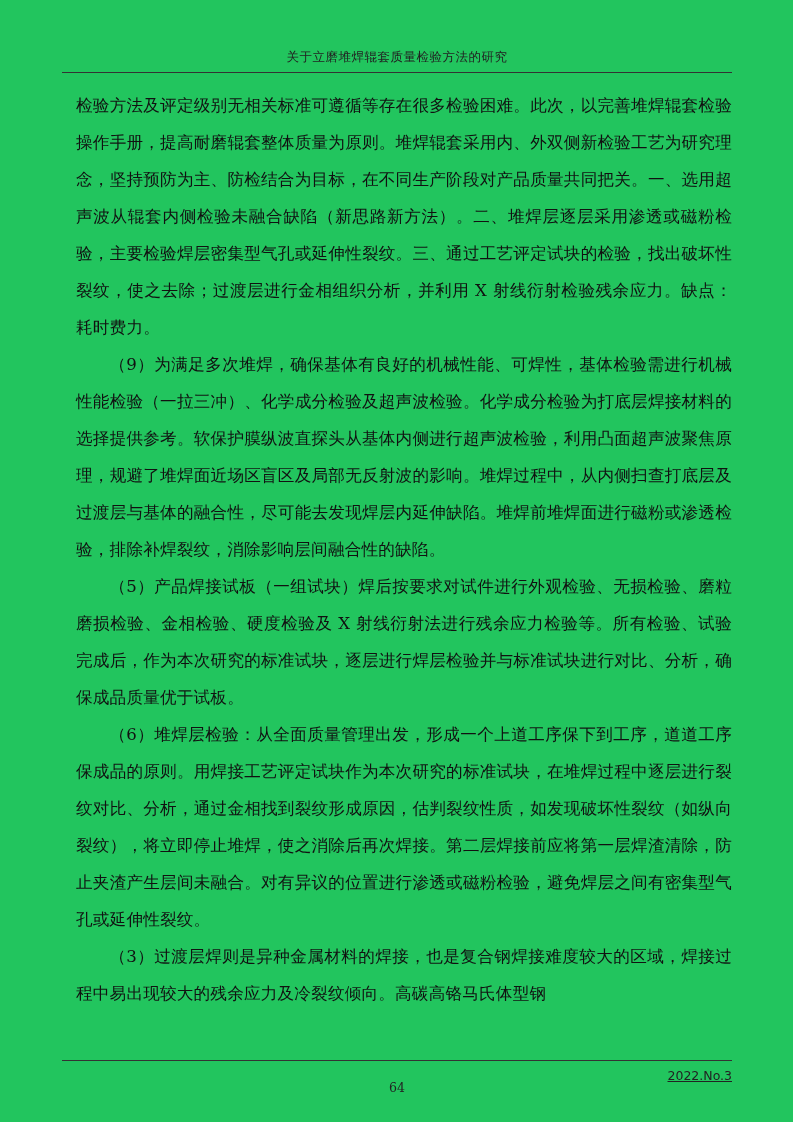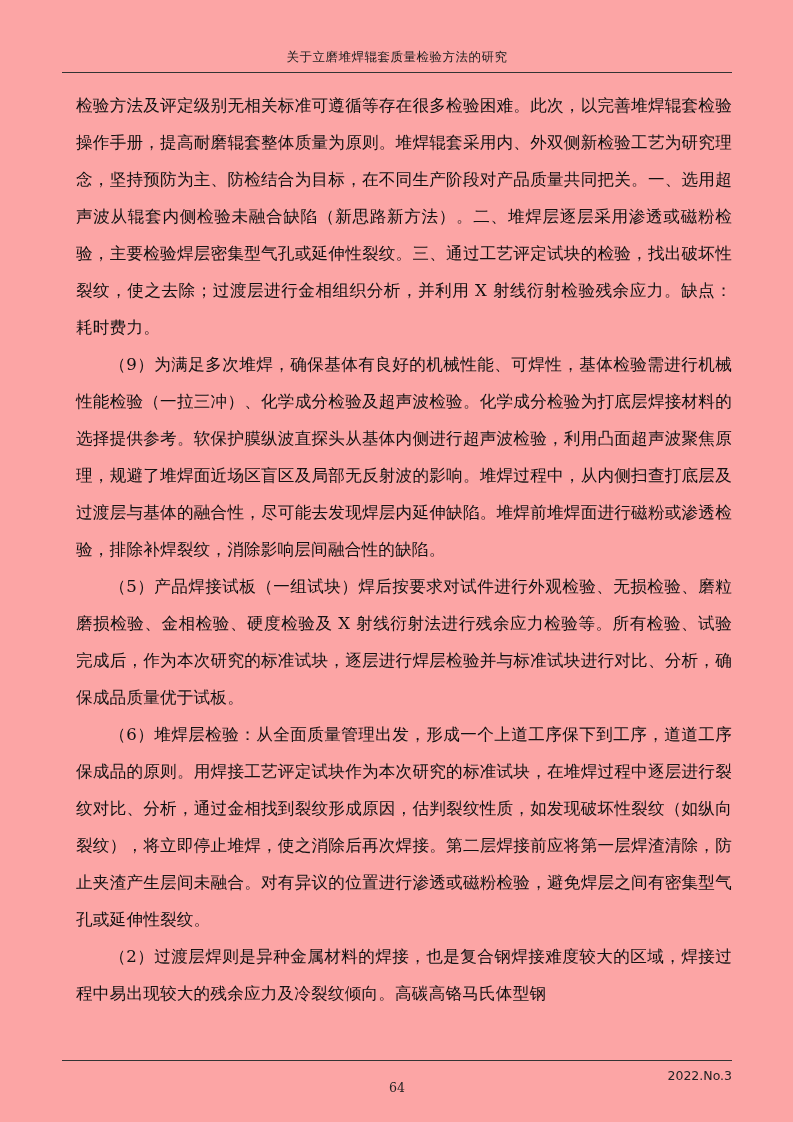--- a/index.html
+++ b/index.html
@@ -13,21 +13,21 @@
     font-family: "DejaVu Serif", "Liberation Serif", serif;
     color: #1a1a1a;
     position: relative;
     overflow: hidden;
   }
   .page {
     position: absolute;
     left: 0; top: 0;
     width: 793px;
     height: 1122px;
-    background: #fca5a5;
+    background: #22c55e;
     box-sizing: border-box;
   }
   .page-inner {
     position: absolute;
     left: 62px;
     top: 48px;
     width: 670px;
     height: 1020px;
   }
   .running-head {
@@ -83,37 +83,38 @@
     left: 50%;
     transform: translateX(-50%);
     top: 12px;
   }
   .issue-label {
     position: absolute;
     right: 0;
     top: 0;
     font-family: "DejaVu Sans", "Liberation Sans", sans-serif;
     font-size: 12.5px;
+    text-decoration: underline;
   }
 </style>
 </head>
 <body>
 
 <div class="page">
   <div class="page-inner">
 
     <div class="running-head">关于立磨堆焊辊套质量检验方法的研究</div>
     <hr class="head-rule">
 
     <div class="body-text">
       <p>检验方法及评定级别无相关标准可遵循等存在很多检验困难。此次，以完善堆焊辊套检验操作手册，提高耐磨辊套整体质量为原则。堆焊辊套采用内、外双侧新检验工艺为研究理念，坚持预防为主、防检结合为目标，在不同生产阶段对产品质量共同把关。一、选用超声波从辊套内侧检验未融合缺陷（新思路新方法）。二、堆焊层逐层采用渗透或磁粉检验，主要检验焊层密集型气孔或延伸性裂纹。三、通过工艺评定试块的检验，找出破坏性裂纹，使之去除；过渡层进行金相组织分析，并利用 X 射线衍射检验残余应力。缺点：耗时费力。</p>
       <p class="indent">（9）为满足多次堆焊，确保基体有良好的机械性能、可焊性，基体检验需进行机械性能检验（一拉三冲）、化学成分检验及超声波检验。化学成分检验为打底层焊接材料的选择提供参考。软保护膜纵波直探头从基体内侧进行超声波检验，利用凸面超声波聚焦原理，规避了堆焊面近场区盲区及局部无反射波的影响。堆焊过程中，从内侧扫查打底层及过渡层与基体的融合性，尽可能去发现焊层内延伸缺陷。堆焊前堆焊面进行磁粉或渗透检验，排除补焊裂纹，消除影响层间融合性的缺陷。</p>
       <p class="indent">（5）产品焊接试板（一组试块）焊后按要求对试件进行外观检验、无损检验、磨粒磨损检验、金相检验、硬度检验及 X 射线衍射法进行残余应力检验等。所有检验、试验完成后，作为本次研究的标准试块，逐层进行焊层检验并与标准试块进行对比、分析，确保成品质量优于试板。</p>
       <p class="indent">（6）堆焊层检验：从全面质量管理出发，形成一个上道工序保下到工序，道道工序保成品的原则。用焊接工艺评定试块作为本次研究的标准试块，在堆焊过程中逐层进行裂纹对比、分析，通过金相找到裂纹形成原因，估判裂纹性质，如发现破坏性裂纹（如纵向裂纹），将立即停止堆焊，使之消除后再次焊接。第二层焊接前应将第一层焊渣清除，防止夹渣产生层间未融合。对有异议的位置进行渗透或磁粉检验，避免焊层之间有密集型气孔或延伸性裂纹。</p>
-      <p class="indent">（2）过渡层焊则是异种金属材料的焊接，也是复合钢焊接难度较大的区域，焊接过程中易出现较大的残余应力及冷裂纹倾向。高碳高铬马氏体型钢</p>
+      <p class="indent">（3）过渡层焊则是异种金属材料的焊接，也是复合钢焊接难度较大的区域，焊接过程中易出现较大的残余应力及冷裂纹倾向。高碳高铬马氏体型钢</p>
     </div>
 
   </div>
 
   <div class="footer">
     <hr class="foot-rule">
     <div class="footer-row">
       <span class="page-number">64</span>
       <span class="issue-label">2022.No.3</span>
     </div>

